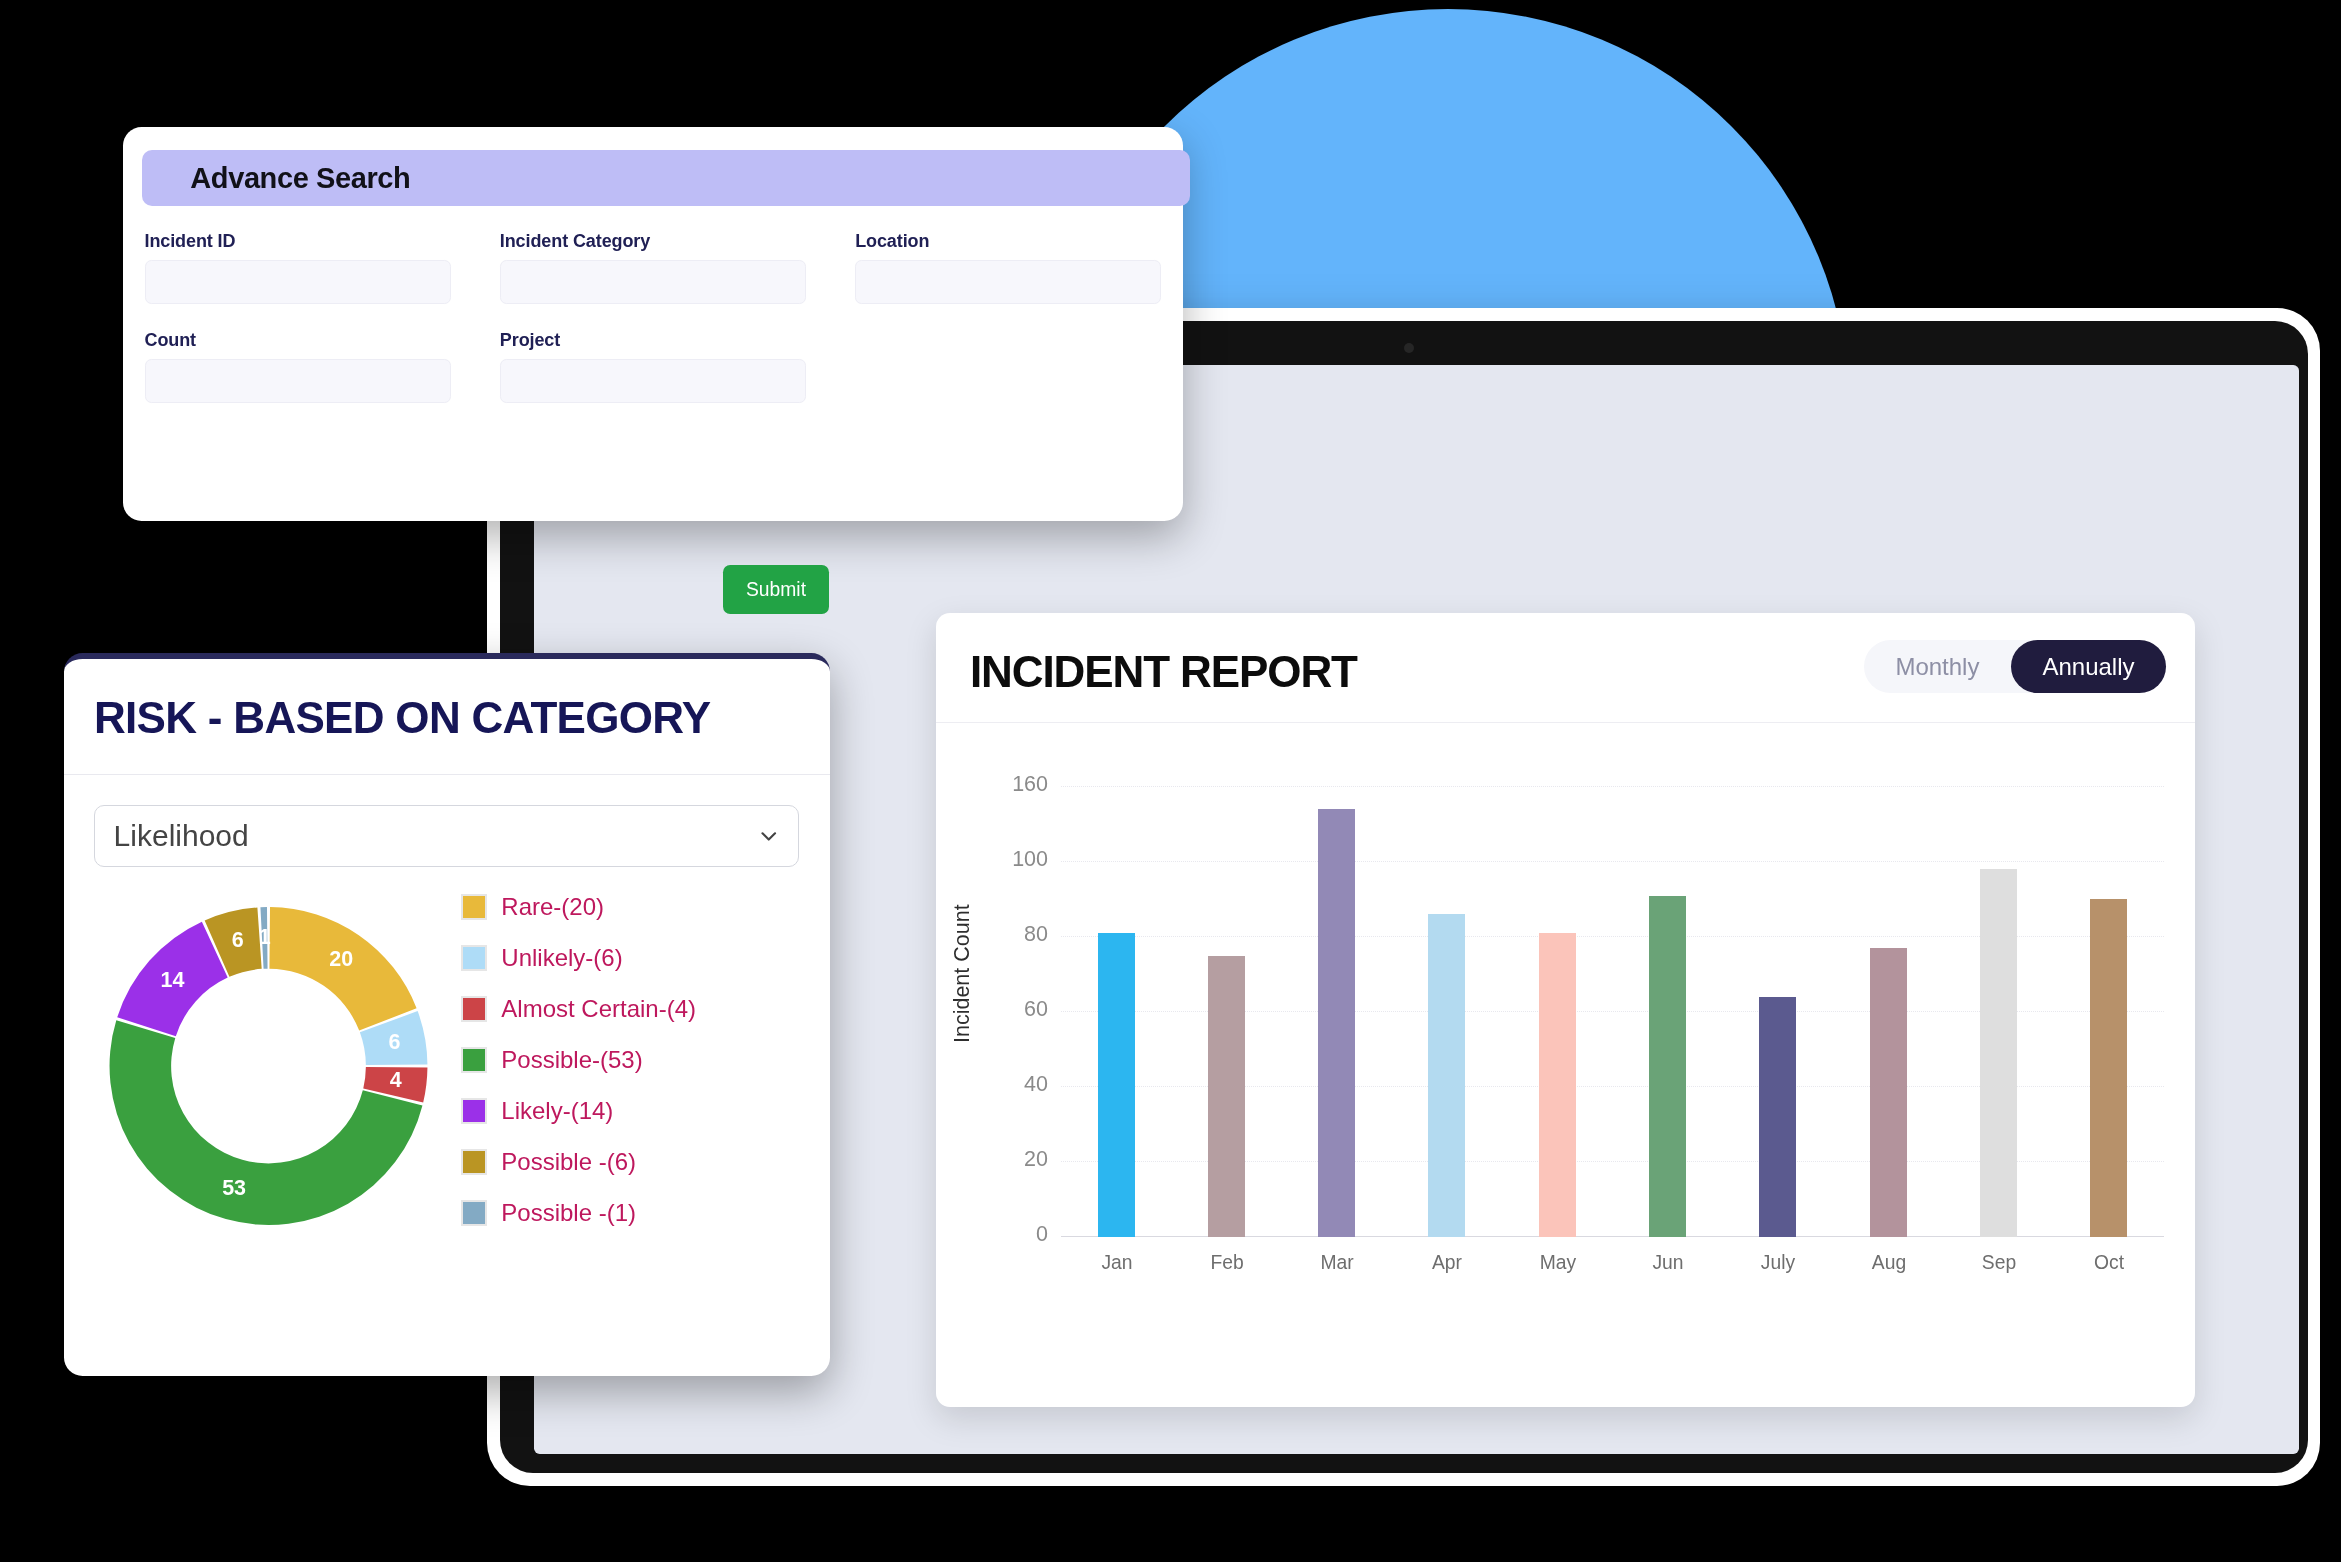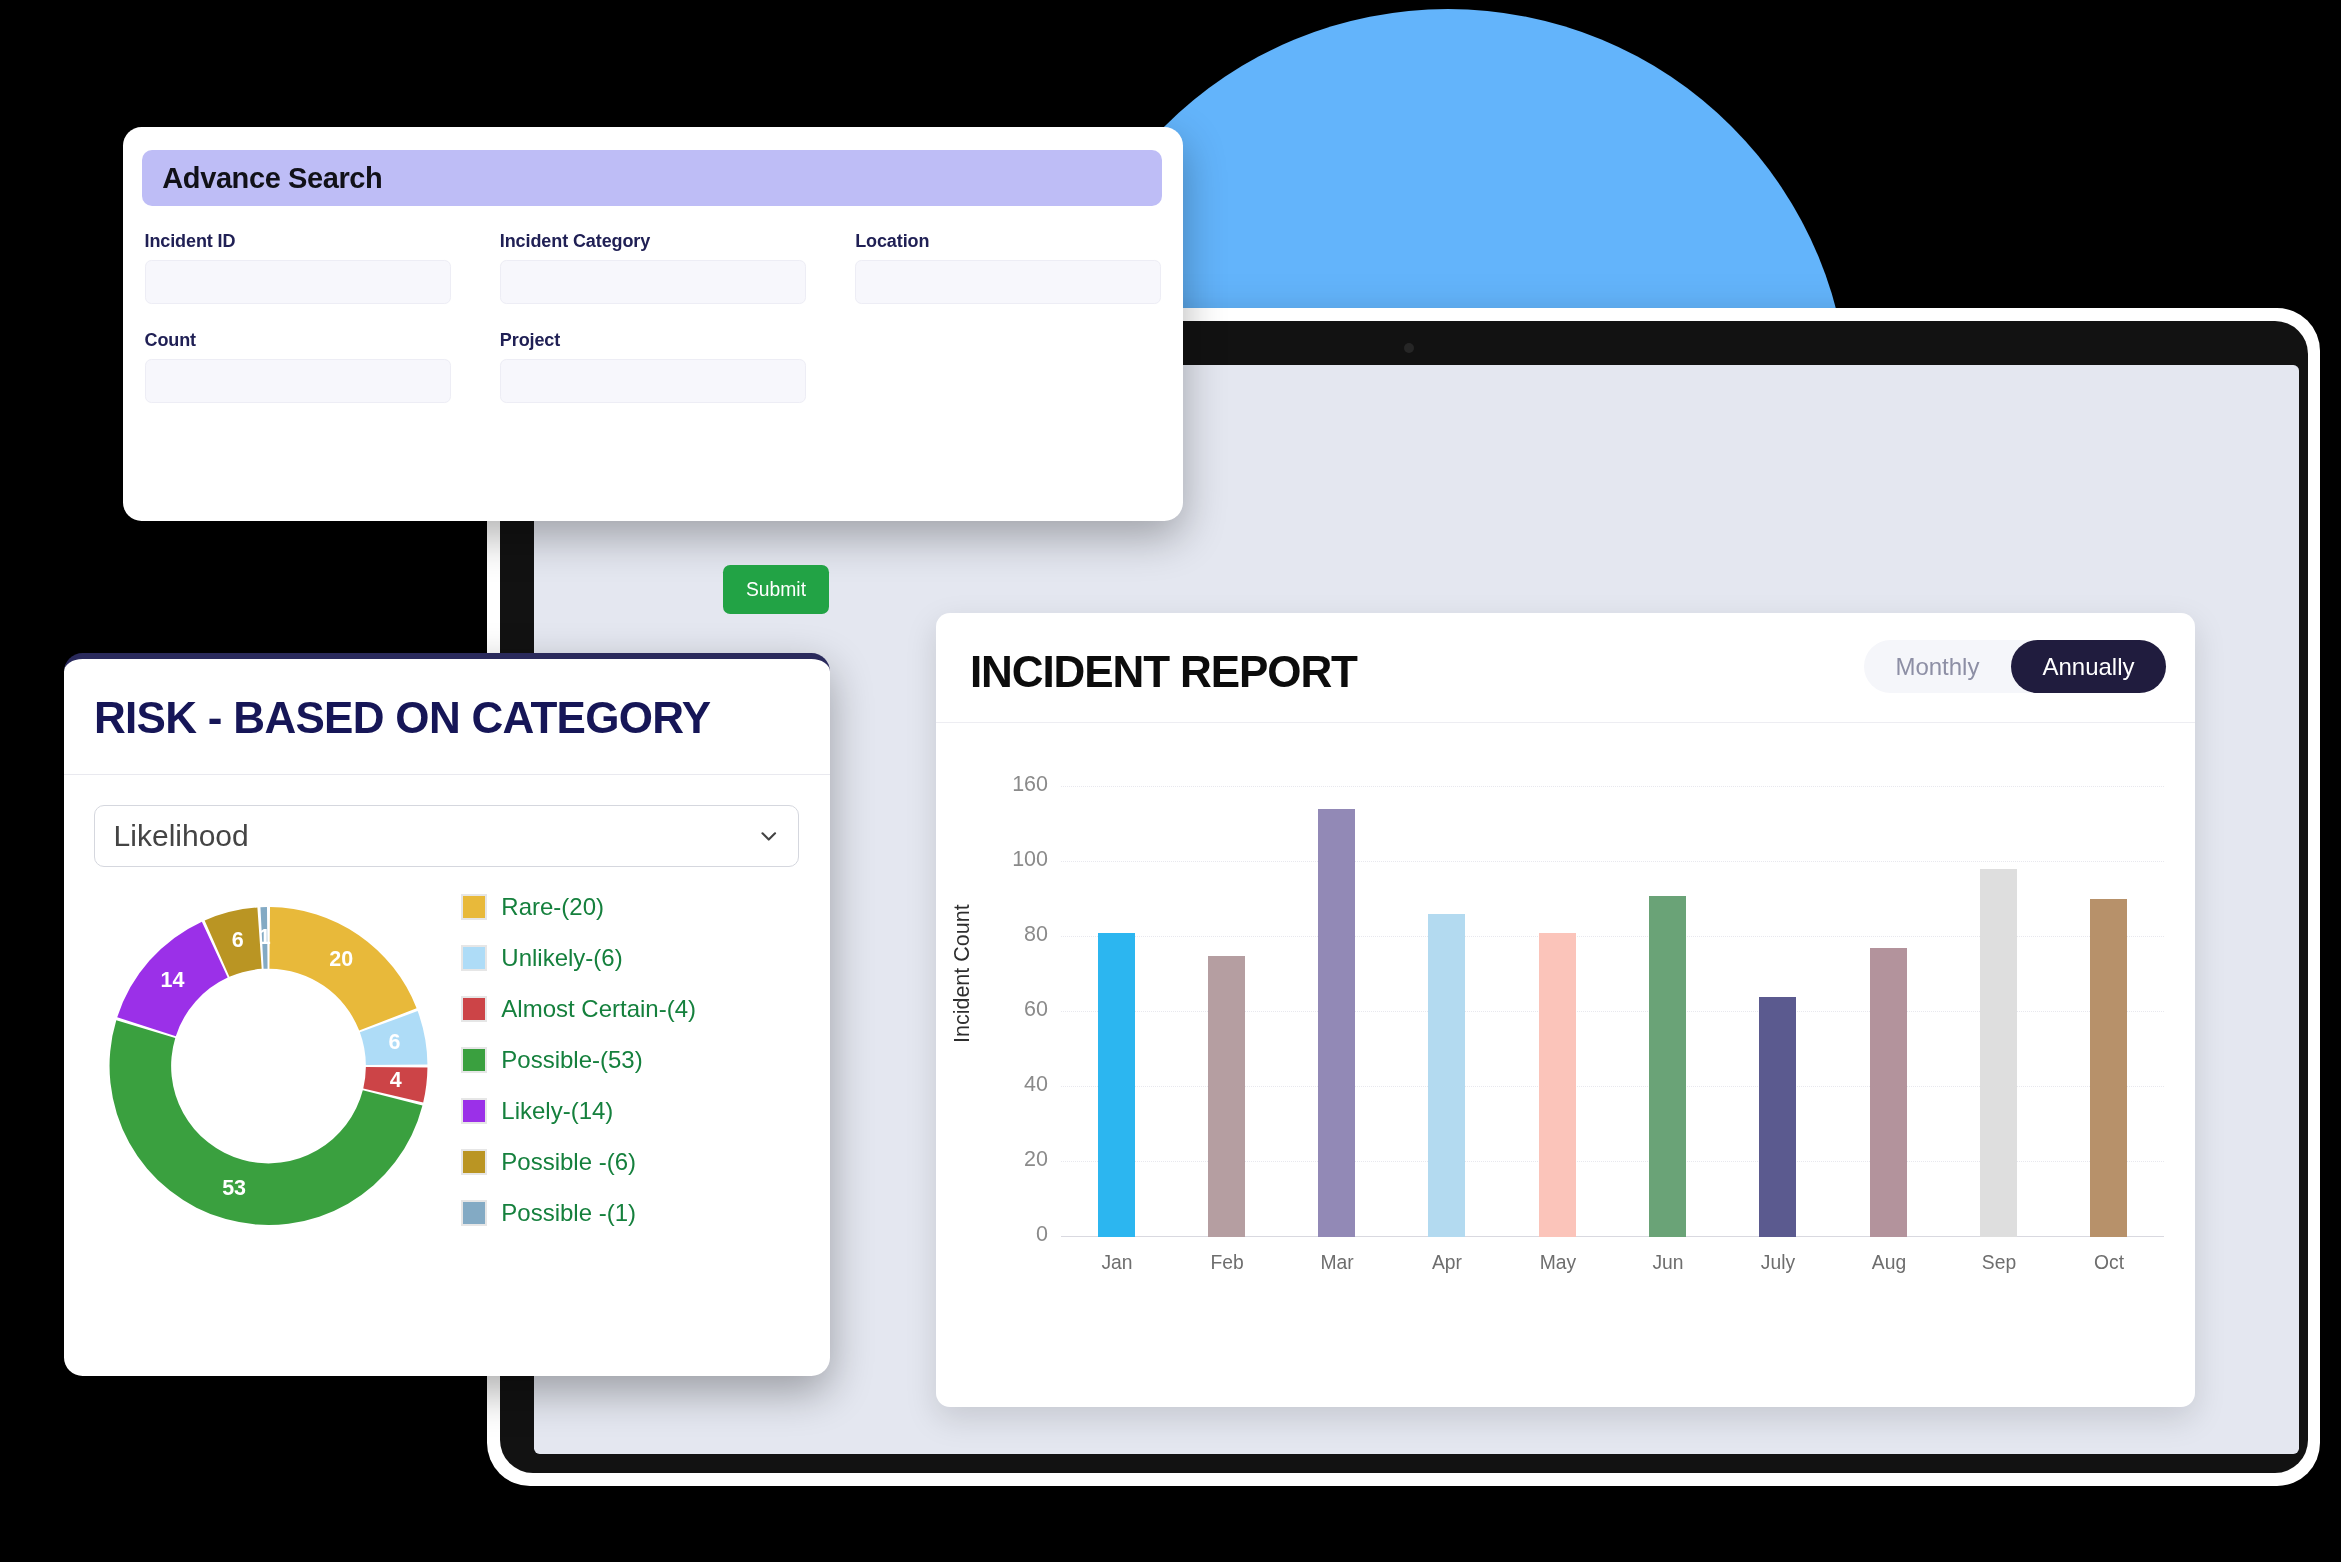--- a/index.html
+++ b/index.html
@@ -59,21 +59,21 @@
     border-radius:18.6px;
     box-shadow:0 15.8px 43px rgba(0,0,0,0.30);
     z-index:40;
   }
   #as-header{
     position:absolute;
     left:19.3px; top:23px;
     width:1020px; height:56px;
     background:#BEBDF6;
     border-radius:10px;
-    display:flex;align-items:center;
+    display:flex;align-items:center;padding-left:28px;
   }
   #as-header .title{
     margin-left:20px;
     font-size:29px;font-weight:bold;color:#111118;
     letter-spacing:-0.4px;
   }
   .as-grid{
     position:absolute; left:21.5px; top:104px; width:1017px;
   }
   .as-row{display:flex; gap:49px; margin-bottom:26.5px;}
@@ -160,21 +160,21 @@
   .legend-item{
     display:flex;align-items:center;height:34px;margin-bottom:17px;
   }
   .legend-swatch{
     width:26px;height:26px;
     border:2.1px solid #E6E6E6;
     box-sizing:border-box;
     margin-right:14.3px;flex:none;
   }
   .legend-text{
-    font-size:24px;color:#15803d;white-space:nowrap;
+    font-size:24px;color:#be185d;white-space:nowrap;
   }
 
   
   #incident-card{
     position:absolute;
     left:936px; top:613px;
     width:1259px; height:794px;
     background:#ffffff;
     border-radius:14px;
     box-shadow:0 11.5px 31.5px rgba(0,0,0,0.13);

